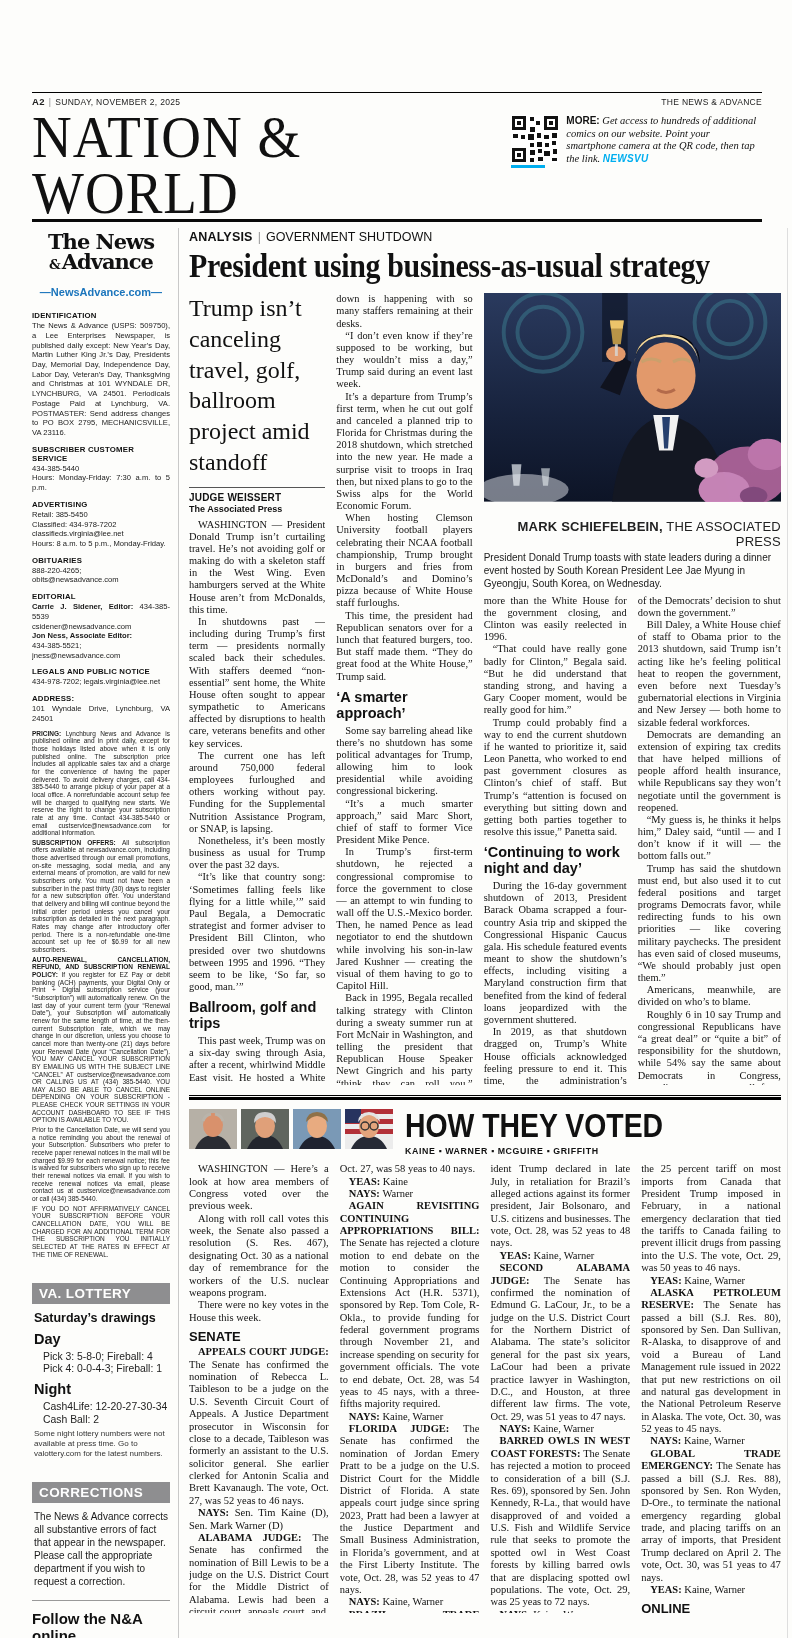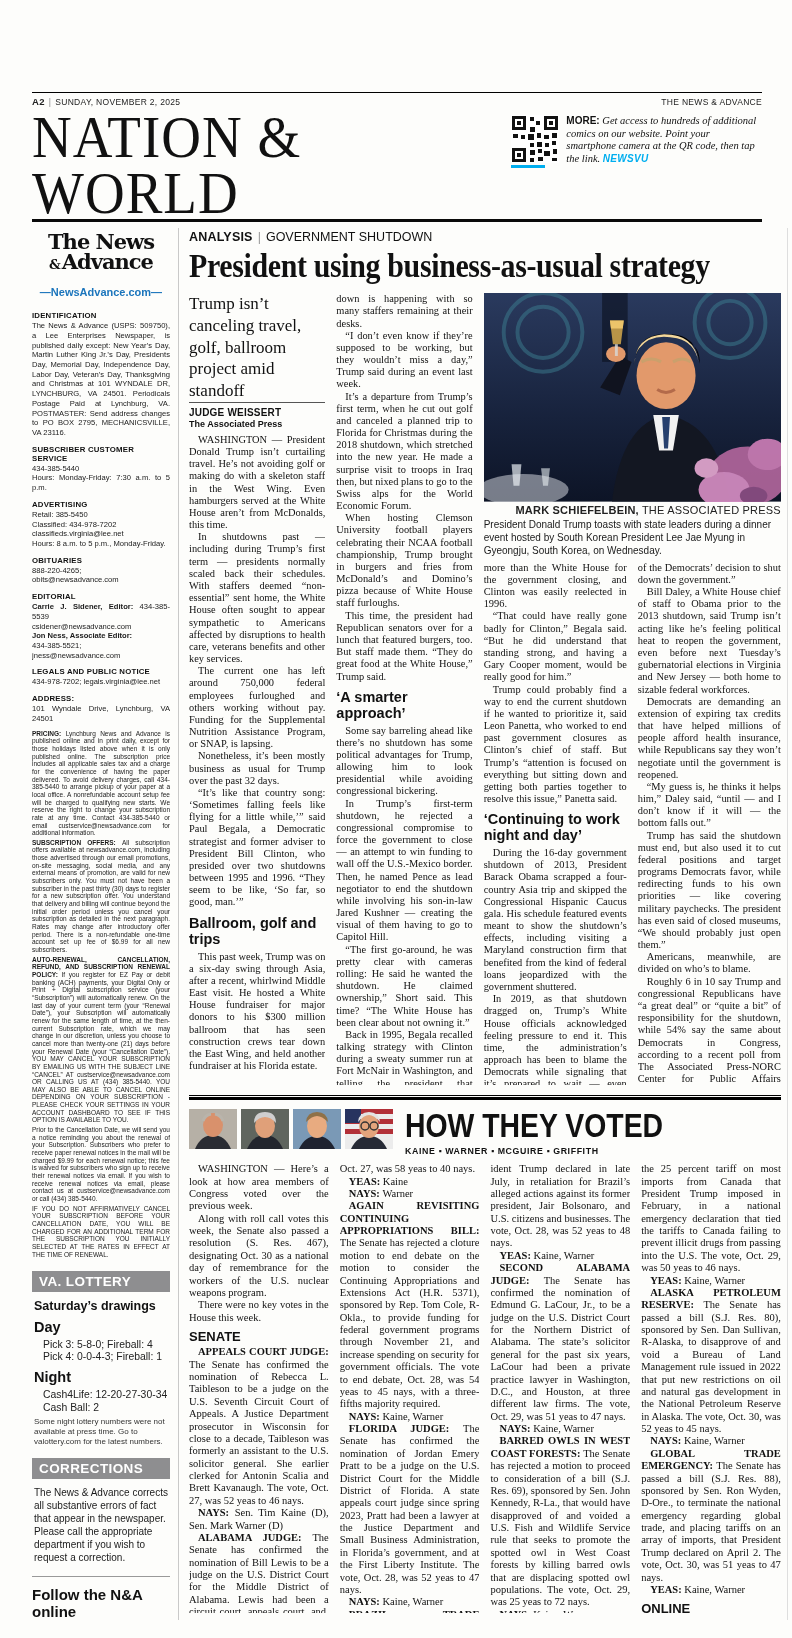--- a/index.html
+++ b/index.html
@@ -36,21 +36,21 @@
   .np-l1,.np-l2 { font-family:"DejaVu Serif","Liberation Serif",serif; font-weight:700; font-size:21px;
                   line-height:.95; letter-spacing:-1px; }
   .np-amp { font-size:13px; margin-right:2px; }
   .np-url { font-family:"Liberation Sans",sans-serif; font-weight:800; font-size:11px; margin-top:14px; }
   .fine-wrap { height:1032px; overflow:hidden; font-family:"Liberation Sans",sans-serif; }
   .rail-block h4 { font-family:"Liberation Sans",sans-serif; font-size:7.8px; font-weight:800;
                    text-transform:uppercase; margin:7px 0 1px; letter-spacing:.2px; }
   .rail-block .flow p { font-size:7.6px; line-height:1.28; text-indent:0; margin:0; color:#1a1a1a; }
   .rail-block.fine .flow p { font-size:6.5px; line-height:1.18; margin-bottom:2px; text-align:justify; }
   .rail-block.fine .flow p b { font-weight:800; }
-  .graybox { margin-top:11px; }
+  .graybox { margin-top:23px; }
   .graybar { color:#fff; font-family:"Liberation Sans",sans-serif; font-weight:800; font-size:13.5px;
              padding:3px 7px; letter-spacing:.4px; }
   .lotto-body { font-family:"Liberation Sans",sans-serif; padding:6px 2px 0; }
   .lotto-body h3 { font-size:11.5px; font-weight:800; margin:1px 0; }
   .lotto-body p { font-size:10.8px; margin:1px 0; color:#222; }
   .lotto-note { font-size:8px !important; line-height:1.25; color:#333 !important; margin-top:3px !important; }
   .corr-text { font-family:"Liberation Sans",sans-serif; font-size:10px; line-height:1.3; padding:7px 2px 0; color:#1a1a1a; }
   .follow { margin-top:12px; border-top:1px solid #999; padding-top:9px; }
   .follow h3 { font-family:"Liberation Sans",sans-serif; font-size:15px; font-weight:800; }
 
@@ -59,33 +59,33 @@
   .kicker b { font-weight:800; letter-spacing:.2px; }
   .kicker .pipe { color:#999; margin:0 5px; font-weight:300; }
   .headline { margin:3px 0 8px; white-space:nowrap; }
   .headline span { display:inline-block; font-family:"Liberation Serif",serif; font-weight:700;
                    font-size:34px; letter-spacing:-.4px; transform:scaleX(.88); transform-origin:left center; }
   .article-body { display:flex; gap:11px; height:792px; overflow:hidden; }
   .article-body .col { flex:1 1 0; overflow:hidden; }
   .colwrap { flex:2.18 1 0; display:flex; flex-direction:column; }
   .two-cols { display:flex; gap:11px; margin-top:5px; flex:1; overflow:hidden;justify-content:center; }
   .two-cols .col { flex:1 1 0; }
-  .deck { font-size:17px; line-height:1.28; }
+  .deck { font-size:24px; line-height:1.28; margin-bottom:9px; }
   .byline { border-top:1px solid #555; padding-top:4px; margin-bottom:5px;
             font-family:"Liberation Sans",sans-serif; }
   .by-name { font-size:10px; font-weight:800; letter-spacing:.2px; }
   .by-org { font-size:9px; font-weight:700; margin-top:1px; }
   .flow p { font-size:10.4px; line-height:1.17; text-align:justify; text-indent:9px; margin:0; }
   .flow p.cont { text-indent:0; }
   .flow h3 { font-family:"Liberation Sans",sans-serif; font-size:14.5px; font-weight:800;
              line-height:1.1; margin:7px 0 3px; text-indent:0; }
   .photo-fig { flex:0 0 auto; }
   .photo-fig svg { display:block; width:100%; height:auto; }
-  .credit { font-family:"Liberation Sans",sans-serif; font-size:11px; text-align:right;
-            letter-spacing:.2px; margin-top:2px; color:#222; }
+  .credit { font-family:"Liberation Sans",sans-serif; font-size:13px; text-align:right;
+            letter-spacing:.2px; margin-top:17px; color:#222; }
   .credit b { font-weight:800; }
   .photo-fig figcaption { font-family:"Liberation Sans",sans-serif; font-size:10px; line-height:1.3;
                           margin-top:2px; color:#1a1a1a; }
 
   
   .htv { margin-top:10px; }
   .double-rule { border-top:1.5px solid #000; border-bottom:3px solid #000; height:5px; margin-bottom:9px; }
   .htv-head { display:flex; gap:12px; align-items:flex-start; margin-bottom:7px; }
   .mugs { display:flex; gap:4px; flex:0 0 auto; }
   .mugs svg { display:block; }
@@ -284,22 +284,22 @@
 
         <div class="col">
           <div class="flow">
               <p class="cont">down is happening with so many staffers remaining at their desks.</p>
               <p>“I don’t even know if they’re supposed to be working, but they wouldn’t miss a day,” Trump said during an event last week.</p>
               <p>It’s a departure from Trump’s first term, when he cut out golf and canceled a planned trip to Florida for Christmas during the 2018 shutdown, which stretched into the new year. He made a surprise visit to troops in Iraq then, but nixed plans to go to the Swiss alps for the World Economic Forum.</p>
               <p>When hosting Clemson University football players celebrating their NCAA football championship, Trump brought in burgers and fries from McDonald’s and Domino’s pizza because of White House staff furloughs.</p>
               <p>This time, the president had Republican senators over for a lunch that featured burgers, too. But staff made them. “They do great food at the White House,” Trump said.</p>
               <h3>‘A smarter approach’</h3>
               <p>Some say barreling ahead like there’s no shutdown has some political advantages for Trump, allowing him to look presidential while avoiding congressional bickering.</p>
+              <p>“It’s a much smarter approach,” said Marc Short, chief of staff to former Vice President Mike Pence.</p>
               <p>In Trump’s first-term shutdown, he rejected a congressional compromise to force the government to close — an attempt to win funding to wall off the U.S.-Mexico border. Then, he named Pence as lead negotiator to end the shutdown while involving his son-in-law Jared Kushner — creating the visual of them having to go to Capitol Hill.</p>
-              <p>“The first go-around, he was pretty clear with cameras rolling: He said he wanted the shutdown. He claimed ownership,” Short said. This time? “The White House has been clear about not owning it.”</p>
               <p>Back in 1995, Begala recalled talking strategy with Clinton during a sweaty summer run at Fort McNair in Washington, and telling the president that Republican House Speaker Newt Gingrich and his party “think they can roll you,” forcing cuts to Medicare by threatening a shutdown.</p>
             </div>
         </div>
 
         <div class="colwrap">
           <figure class="photo-fig">
             <svg viewBox="0 0 302 212">
               <defs>
                 <linearGradient id="bgph" x1="0" y1="0" x2="0" y2="1">
                   <stop offset="0" stop-color="#2a3a5e"></stop>

